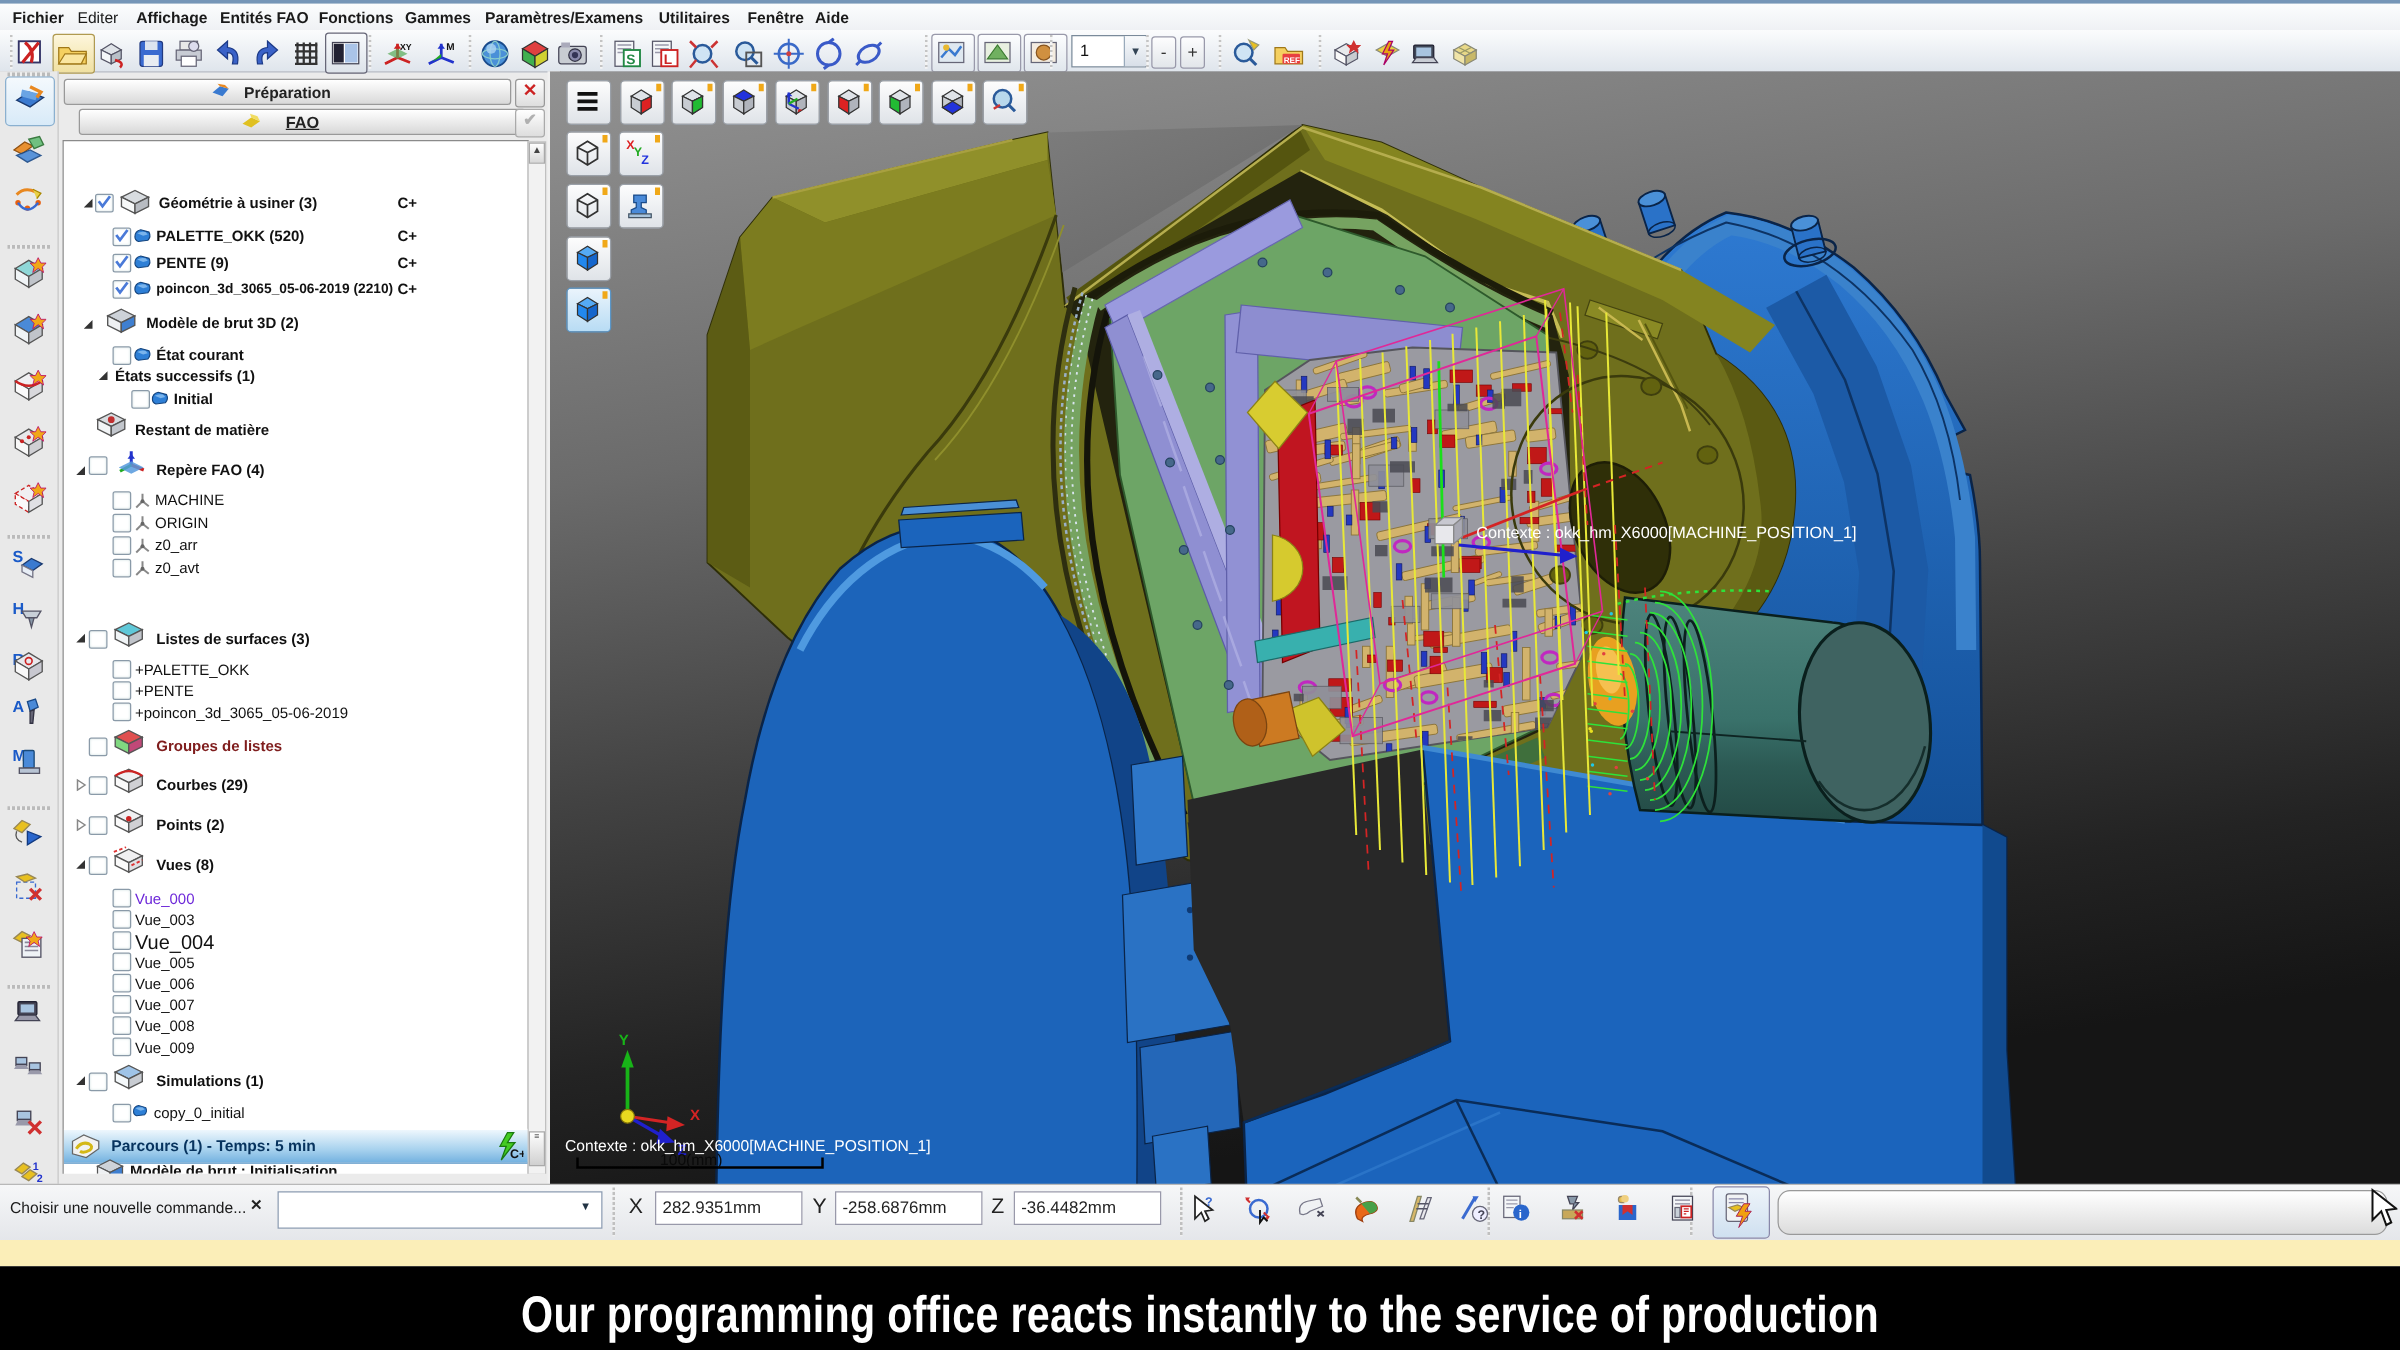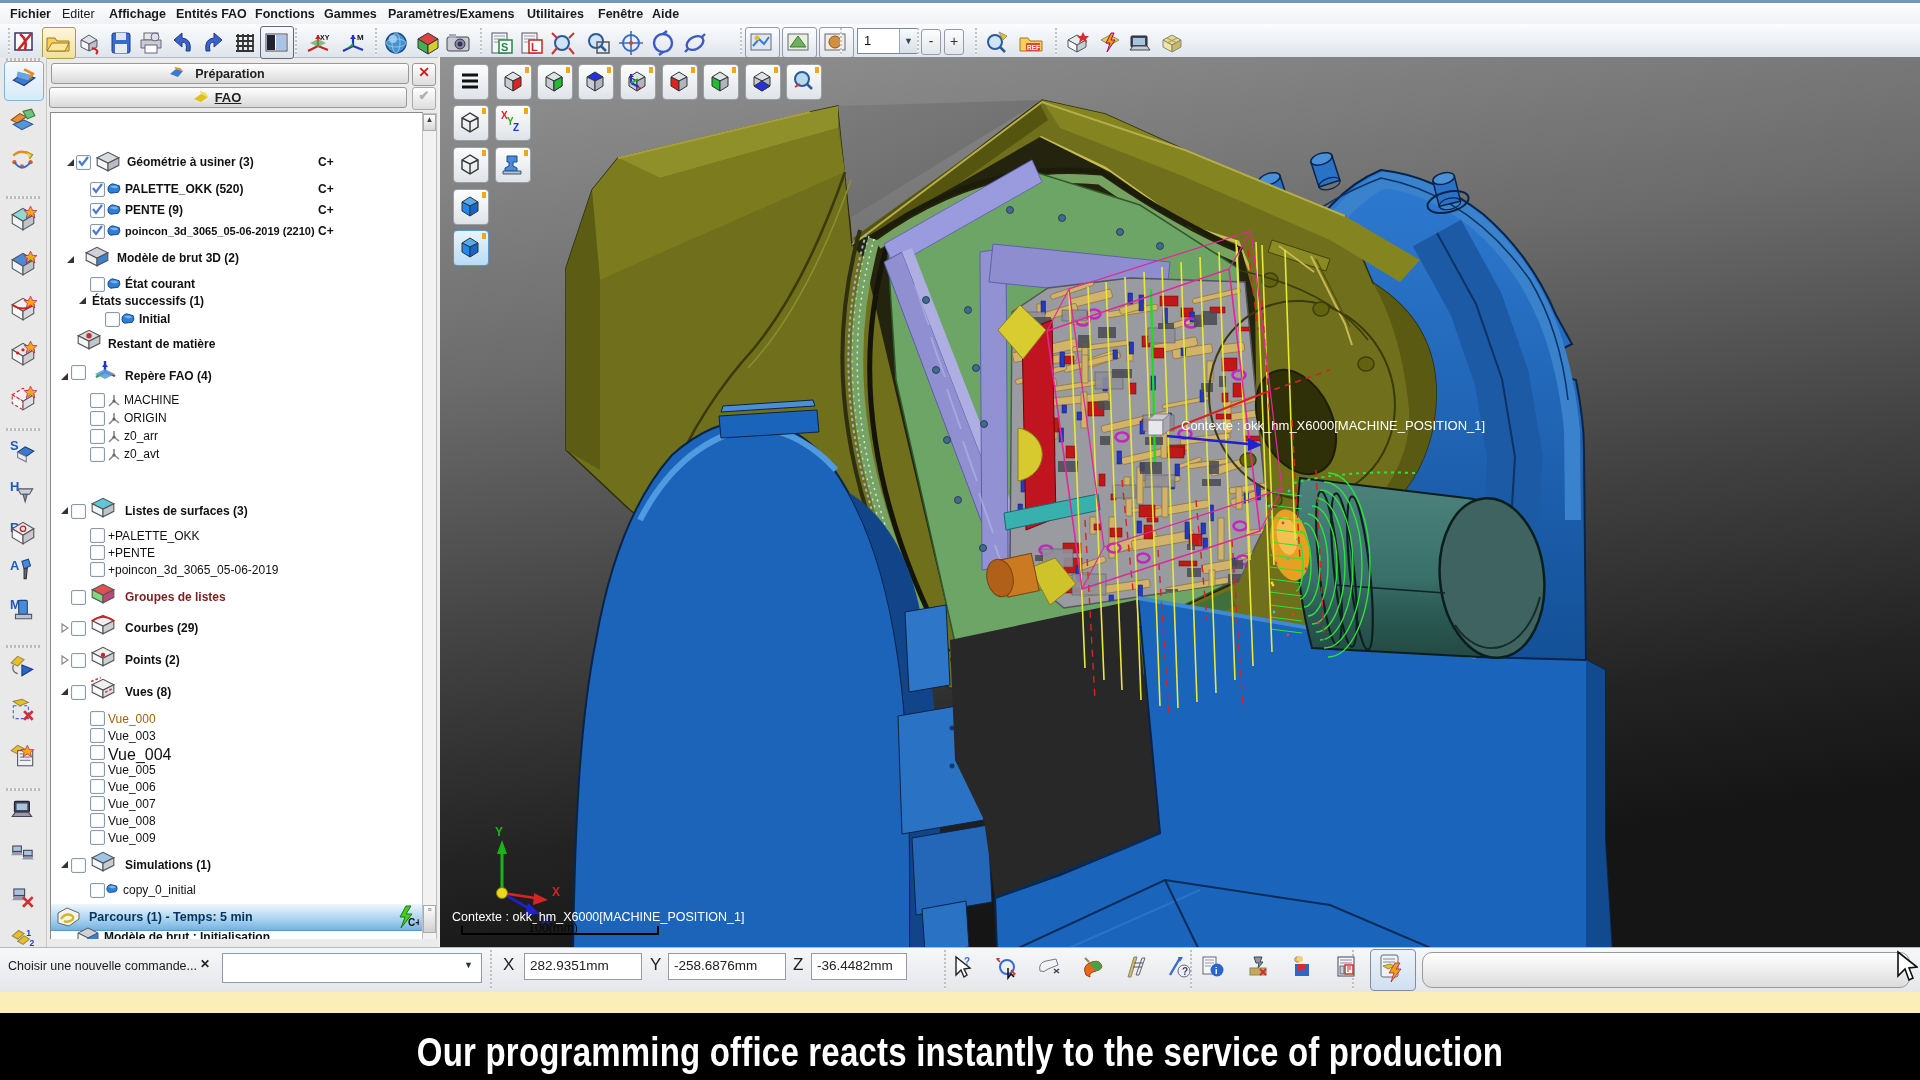--- a/index.html
+++ b/index.html
@@ -315,21 +315,21 @@
     <div class="ab" style="left:6px;top:645px;width:34px;height:3px;background:repeating-linear-gradient(90deg,#bbb 0 2px,#eee 2px 4px)"></div>
     <div class="ab" style="left:6px;top:788px;width:34px;height:3px;background:repeating-linear-gradient(90deg,#bbb 0 2px,#eee 2px 4px)"></div>
   </div>
 <div class="ab" style="left:48px;top:60px;width:390px;height:880px;background:#ebebeb"></div>
 <div class="ab" style="left:51px;top:63px;width:358px;height:21px;background:linear-gradient(#ffffff,#d9d9d9);border:1px solid #999;border-radius:3px;text-align:center;font-size:12.5px;font-weight:bold;color:#222;padding-top:3px;box-sizing:border-box">Préparation</div>
 <svg class="ab" style="left:168px;top:66px" width="18" height="14">
     <path d="M2 8 L8 3 L15 5 L10 11 Z" fill="#3a7ad0"></path>
     <path d="M8 3 L15 5 L12 2 L6 1 Z" fill="#e88820"></path>
   </svg>
 <div class="ab" style="left:412px;top:63px;width:22px;height:21px;background:linear-gradient(#fff,#ddd);border:1px solid #999;border-radius:3px;color:#cc2222;font-weight:bold;font-size:14px;text-align:center">✕</div>
-<div class="ab" style="left:49px;top:87px;width:358px;height:21px;background:linear-gradient(#ffffff,#d8d8d8);border:1px solid #999;border-radius:3px;text-align:center;font-size:13px;font-weight:bold;color:#222;padding-top:2px;box-sizing:border-box"><span style="text-decoration:underline">FAO</span></div>
+<div class="ab" style="left:63px;top:87px;width:358px;height:21px;background:linear-gradient(#ffffff,#d8d8d8);border:1px solid #999;border-radius:3px;text-align:center;font-size:13px;font-weight:bold;color:#222;padding-top:2px;box-sizing:border-box"><span style="text-decoration:underline">FAO</span></div>
 <svg class="ab" style="left:192px;top:90px" width="18" height="14">
     <path d="M2 9 L9 4 L16 7 L9 12 Z" fill="#e0c020"></path>
     <path d="M9 4 L16 7 L14 3 L8 1 Z" fill="#f0dc60"></path>
   </svg>
 <div class="ab" style="left:412px;top:87px;width:22px;height:21px;background:linear-gradient(#fff,#ddd);border:1px solid #aaa;border-radius:3px;color:#b0b0b0;font-weight:bold;font-size:13px;text-align:center">✔</div>
 <div class="ab" style="left:50px;top:112px;width:371px;height:827px;background:#fff;border:1px solid #8a8a8a"></div>
 <div class="ab" style="left:422px;top:113px;width:13px;height:825px;background:#f2f2f2;border:1px solid #c0c0c0"></div>
 <div class="ab" style="left:423px;top:114px;width:11px;height:15px;background:linear-gradient(#fefefe,#d8d8d8);border:1px solid #aaa;font-size:8px;color:#444;text-align:center">▲</div>
 <div class="ab" style="left:423px;top:905px;width:11px;height:26px;background:linear-gradient(#fefefe,#d0d0d0);border:1px solid #aaa;font-size:7px;color:#666;text-align:center;line-height:8px">≡</div>
 <div id="tree">
@@ -504,21 +504,21 @@
       </svg>
       <div class="cb" style="left:71px;top:685px"></div>
       <svg class="ab" style="left:90px;top:677px" width="26" height="22" viewBox="0 0 24 20">
         <path d="M2 7 L12 2 L22 7 L12 12 Z" fill="#f0f0f2" stroke="#555" stroke-width="1"></path>
         <path d="M2 7 L12 12 L12 19 L2 14 Z" fill="#fafafa" stroke="#555" stroke-width="1"></path>
         <path d="M22 7 L12 12 L12 19 L22 14 Z" fill="#e0e0e4" stroke="#555" stroke-width="1"></path>
         <path d="M1 4 L10 0.5 M14 14 L22 10" stroke="#dd3333" stroke-width="1.4" stroke-dasharray="2.5,1.8" fill="none"></path>
       </svg>
       <span class="ab" style="left:125px;top:685px;font-size:12px;font-weight:bold;color:#111;white-space:nowrap">Vues (8)</span>
       <div class="cb" style="left:90px;top:711px"></div>
-      <span class="ab" style="left:108px;top:712px;font-size:12px;font-weight:normal;color:#a16207;white-space:nowrap">Vue_000</span>
+      <span class="ab" style="left:108px;top:712px;font-size:12px;font-weight:normal;color:#6d28d9;white-space:nowrap">Vue_000</span>
       <div class="cb" style="left:90px;top:728px"></div>
       <span class="ab" style="left:108px;top:729px;font-size:12px;font-weight:normal;color:#111;white-space:nowrap">Vue_003</span>
       <div class="cb" style="left:90px;top:745px"></div>
       <span class="ab" style="left:108px;top:746px;font-size:16px;font-weight:normal;color:#111;white-space:nowrap">Vue_004</span>
       <div class="cb" style="left:90px;top:762px"></div>
       <span class="ab" style="left:108px;top:763px;font-size:12px;font-weight:normal;color:#111;white-space:nowrap">Vue_005</span>
       <div class="cb" style="left:90px;top:779px"></div>
       <span class="ab" style="left:108px;top:780px;font-size:12px;font-weight:normal;color:#111;white-space:nowrap">Vue_006</span>
       <div class="cb" style="left:90px;top:796px"></div>
       <span class="ab" style="left:108px;top:797px;font-size:12px;font-weight:normal;color:#111;white-space:nowrap">Vue_007</span>
@@ -1125,21 +1125,21 @@
     <div class="ab" style="left:464px;top:960px;font-size:9px;color:#234">▼</div>
     <div class="ab" style="left:490px;top:950px;width:2px;height:39px;background:repeating-linear-gradient(#c0c0c0 0 2px,#f0f0f0 2px 4px)"></div>
     <div class="ab" style="left:944px;top:950px;width:2px;height:39px;background:repeating-linear-gradient(#c0c0c0 0 2px,#f0f0f0 2px 4px)"></div>
     <div class="ab" style="left:1190px;top:950px;width:2px;height:39px;background:repeating-linear-gradient(#c0c0c0 0 2px,#f0f0f0 2px 4px)"></div>
     <div class="ab" style="left:1352px;top:950px;width:2px;height:39px;background:repeating-linear-gradient(#c0c0c0 0 2px,#f0f0f0 2px 4px)"></div>
     <div class="ab" style="left:503px;top:955px;font-size:17px;color:#222">X</div>
     <div class="ab" style="left:524px;top:953px;width:118px;height:27px;background:#fff;border:1px solid #99a;font-size:13.5px;color:#222;padding:4px 0 0 5px;box-sizing:border-box">282.9351mm</div>
     <div class="ab" style="left:650px;top:955px;font-size:17px;color:#222">Y</div>
     <div class="ab" style="left:668px;top:953px;width:118px;height:27px;background:#fff;border:1px solid #99a;font-size:13.5px;color:#222;padding:4px 0 0 5px;box-sizing:border-box">-258.6876mm</div>
     <div class="ab" style="left:793px;top:955px;font-size:17px;color:#222">Z</div>
-    <div class="ab" style="left:811px;top:953px;width:96px;height:27px;background:#fff;border:1px solid #99a;font-size:13.5px;color:#222;padding:4px 0 0 5px;box-sizing:border-box">-36.4482mm</div>
+    <div class="ab" style="left:811px;top:953px;width:118px;height:27px;background:#fff;border:1px solid #99a;font-size:13.5px;color:#222;padding:4px 0 0 5px;box-sizing:border-box">-36.4482mm</div>
     <svg class="ab" style="left:950px;top:955px" width="26" height="25" viewBox="0 0 26 25">
       <path d="M6 2 L6 20 L11 15 L14 22 L17 20 L14 14 L20 13 Z" fill="#fff" stroke="#222" stroke-width="1.4"></path>
       <text x="14" y="10" font-size="10" font-weight="bold" fill="#3a6ad0">?</text>
     </svg>
     <svg class="ab" style="left:993px;top:955px" width="26" height="25" viewBox="0 0 26 25">
       <circle cx="14" cy="12" r="7" fill="none" stroke="#3a6ad0" stroke-width="2"></circle>
       <path d="M4 4 L7 7 M22 19 L18 15" stroke="#d03030" stroke-width="1.6"></path>
       <path d="M3 3 L5 6 L7 3 Z M21 21 L23 18 L19 19 Z" fill="#d03030"></path>
       <path d="M15 13 L15 23 L18 19 L21 22" stroke="#111" stroke-width="1.5" fill="none"></path>
     </svg>

